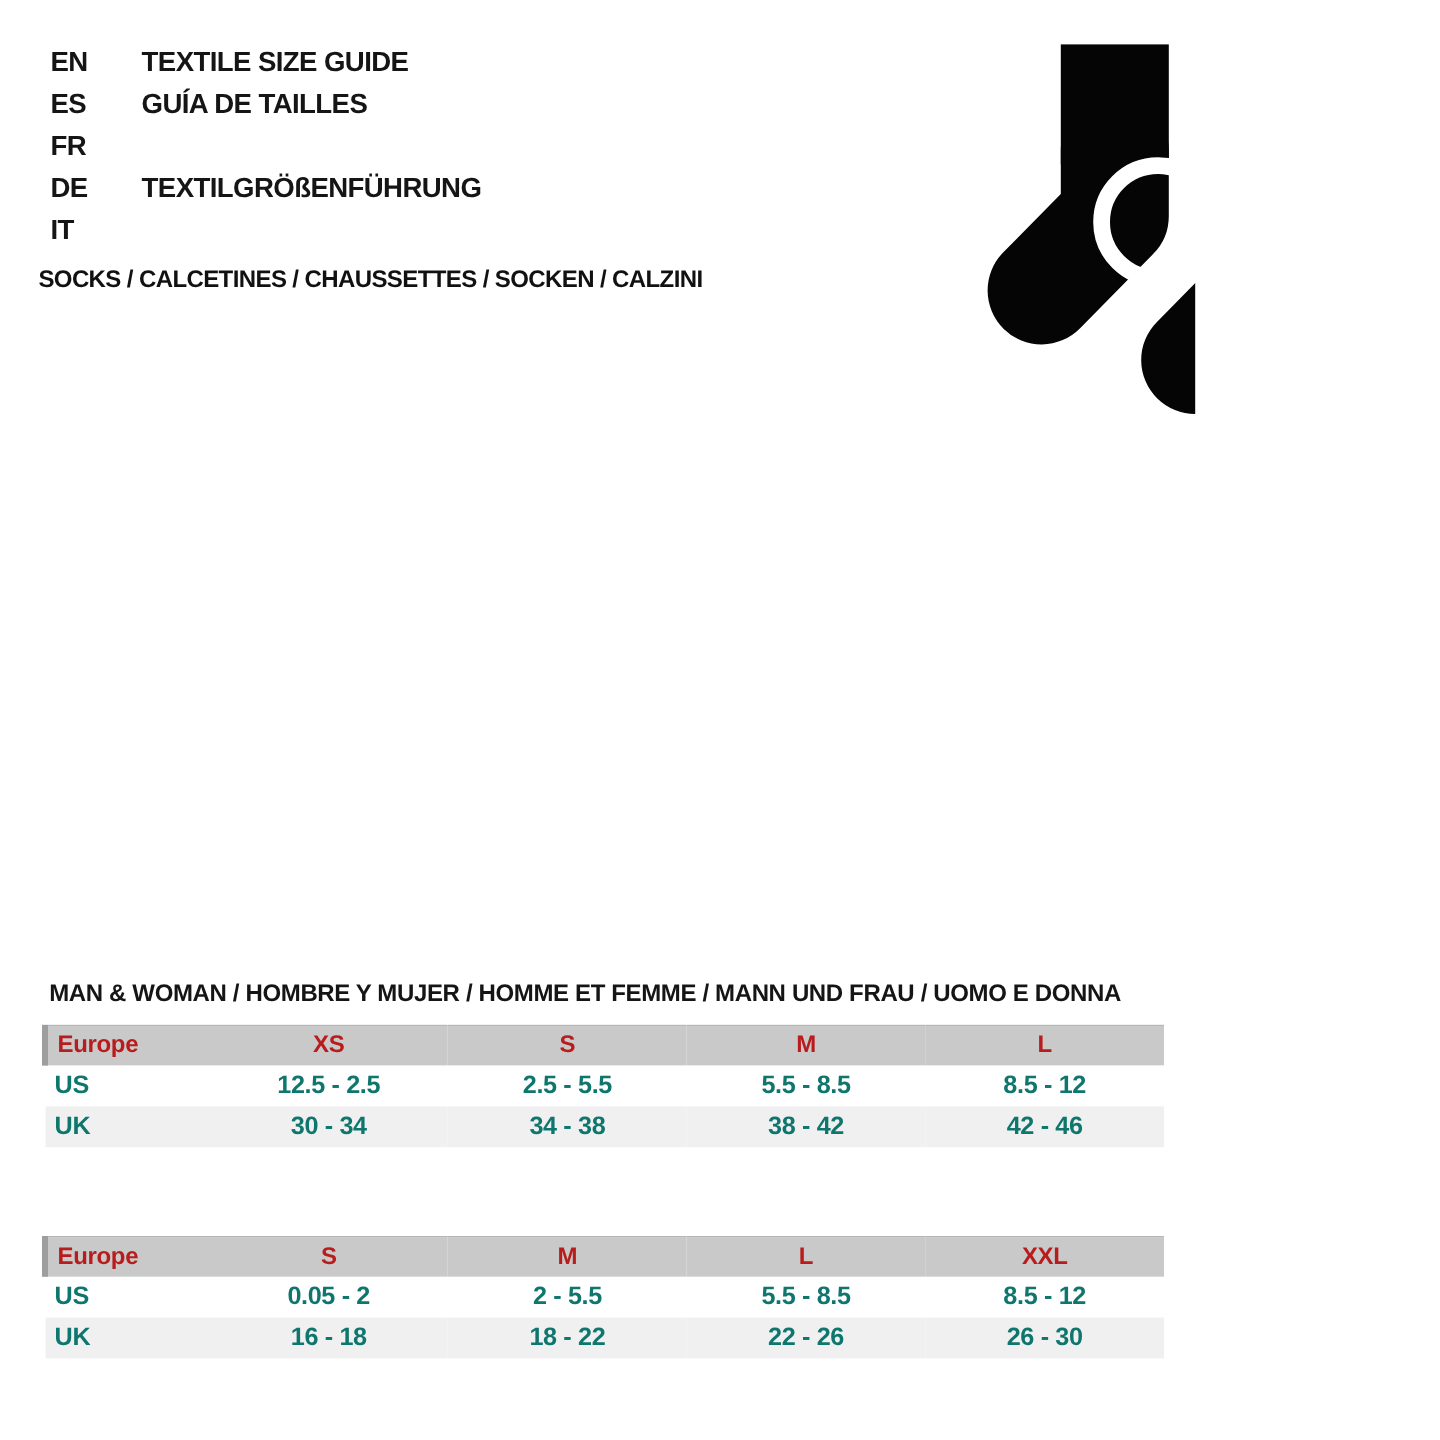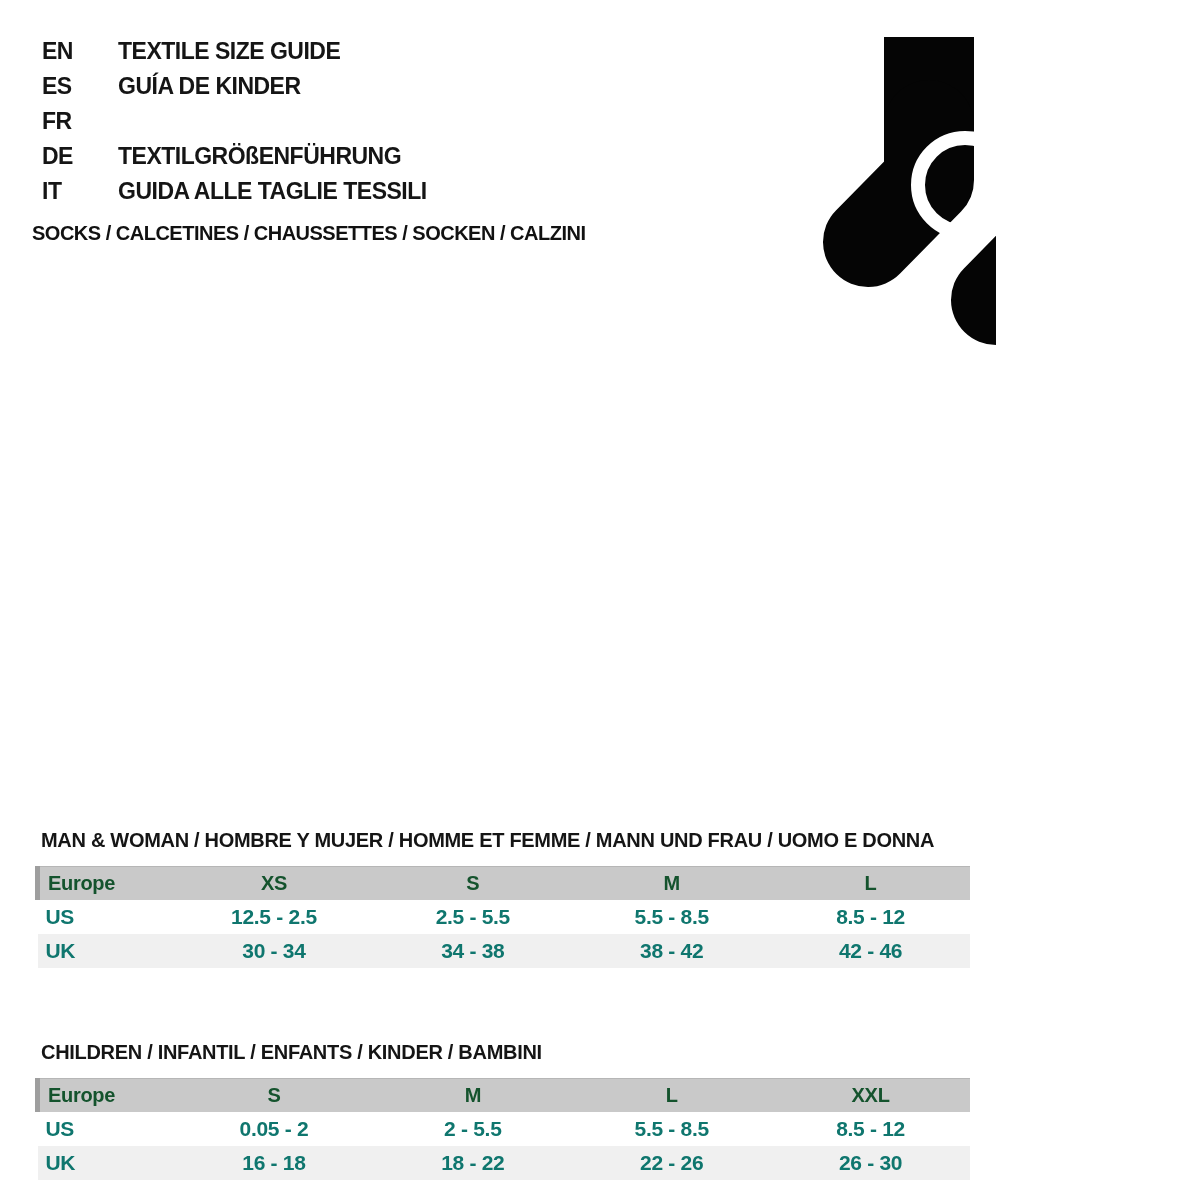--- a/index.html
+++ b/index.html
@@ -46,21 +46,21 @@
     height: 320px;
   }
   .socks-icon svg { display: block; width: 100%; height: 100%; }
 
   
   .table-block { position: absolute; left: 35px; width: 935px; }
   .table-block.t1 { top: 818px; }
   .table-block.t2 { top: 1030px; }
 
   .table-title {
-    margin: 12px 0 16px 6px;
+    margin: 0 0 16px 6px;
     font-weight: 700;
     font-size: 20px;
     line-height: 20px;
     letter-spacing: -0.3px;
     color: #151515;
     white-space: nowrap;
   }
 
   table.size-table {
     width: 935px;
@@ -75,21 +75,21 @@
     font-weight: 700;
     letter-spacing: -0.3px;
     white-space: nowrap;
   }
 
   table.size-table thead th {
     background: #c9c9c9;
     border-top: 1px solid #b6b6b6;
     height: 33px;
     font-size: 20px;
-    color: #14532d;
+    color: #b91c1c;
     text-align: center;
   }
   table.size-table thead th.c0 {
     text-align: left;
     padding-left: 8px;
     border-left: 5px solid #9e9e9e;
   }
 
   table.size-table tbody td {
     height: 34px;
@@ -106,32 +106,31 @@
 
 <div class="page">
 
   <div class="lang-list">
     <div class="lang-row">
       <span class="lang-code">EN</span>
       <span class="lang-label">TEXTILE SIZE GUIDE</span>
     </div>
     <div class="lang-row">
       <span class="lang-code">ES</span>
-      <span class="lang-label">GUÍA DE KINDER</span>
+      <span class="lang-label">GUÍA DE TAILLES</span>
     </div>
     <div class="lang-row">
       <span class="lang-code">FR</span>
     </div>
     <div class="lang-row">
       <span class="lang-code">DE</span>
       <span class="lang-label">TEXTILGRÖßENFÜHRUNG</span>
     </div>
     <div class="lang-row">
       <span class="lang-code">IT</span>
-      <span class="lang-label">GUIDA ALLE TAGLIE TESSILI</span>
     </div>
   </div>
 
   <div class="category-line">SOCKS / CALCETINES / CHAUSSETTES / SOCKEN / CALZINI</div>
 
   <div class="socks-icon">
     <svg viewBox="0 0 312 320" xmlns="http://www.w3.org/2000/svg" aria-hidden="true">
 
       <g transform="translate(128,58)">
         <rect x="74" y="7" width="90" height="100" fill="#050505"></rect>
@@ -179,21 +178,20 @@
           <td>30 - 34</td>
           <td>34 - 38</td>
           <td>38 - 42</td>
           <td>42 - 46</td>
         </tr>
       </tbody>
     </table>
   </section>
 
   <section class="table-block t2">
-    <h2 class="table-title">CHILDREN / INFANTIL / ENFANTS / KINDER / BAMBINI</h2>
     <table class="size-table">
       <colgroup>
           <col class="c-label">
           <col>
           <col>
           <col>
           <col>
         </colgroup>
       <thead>
         <tr>

